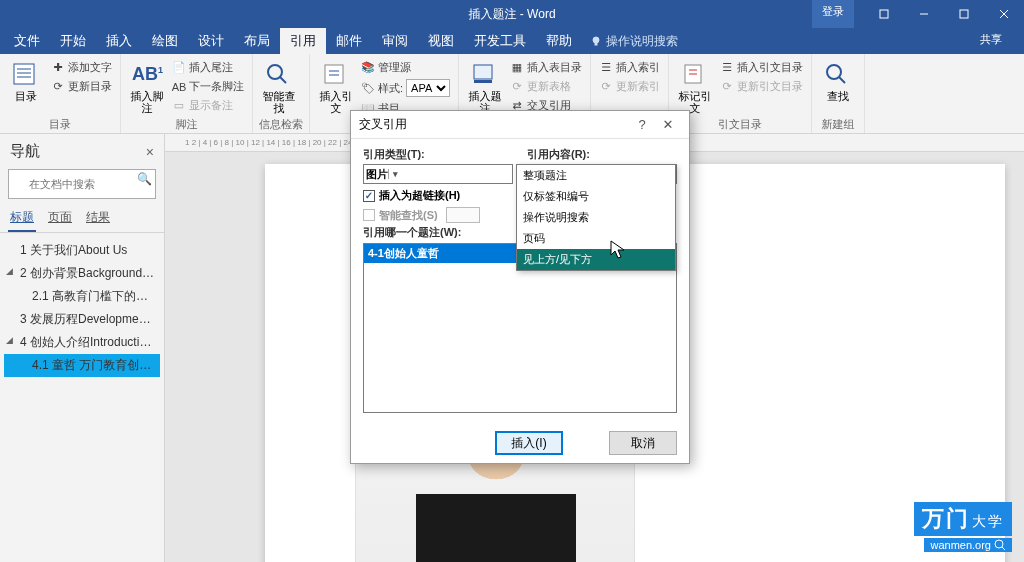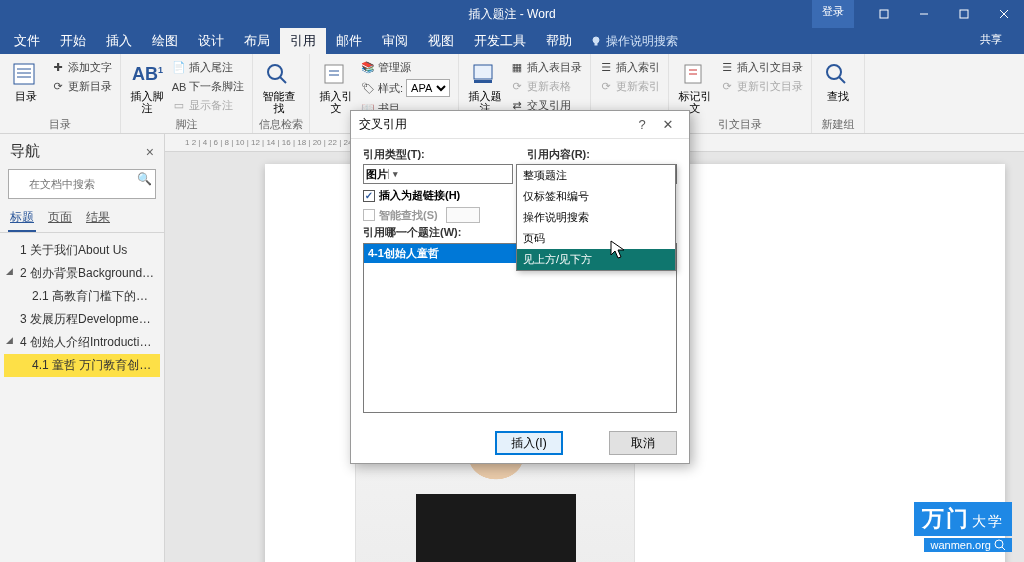--- a/index.html
+++ b/index.html
@@ -40,21 +40,21 @@
 .nav-search { margin: 2px 8px 6px; position: relative; }
 .nav-search input { width: 100%; height: 30px; border: 1px solid #ababab; padding: 0 20px 0 20px; font-size: 11px; background: #fff; }
 .nav-search .si { position: absolute; right: 4px; top: 3px; color: #666; }
 .nav-tabs { display: flex; border-bottom: 1px solid #d4d4d4; padding: 0 8px; gap: 10px; }
 .nav-tab { font-size: 12px; padding: 4px 2px; color: #555; border-bottom: 2px solid transparent; cursor: pointer; text-decoration: underline; }
 .nav-tab.active { color: #2b579a; border-bottom-color: #2b579a; }
 .nav-tree { padding: 6px 4px; font-size: 12px; color: #333; overflow: hidden; }
 .tree-item { padding: 3px 4px 3px 16px; white-space: nowrap; overflow: hidden; text-overflow: ellipsis; cursor: pointer; position: relative; }
 .tree-item.l2 { padding-left: 28px; }
 .tree-item .exp { position: absolute; left: 2px; top: 4px; font-size: 9px; color: #666; }
-.tree-item.selected { background: #fde047; }
+.tree-item.selected { background: #0ea5e9; }
 
 .doc-area { flex: 1; background: #e6e6e6; position: relative; overflow: hidden; }
 .ruler-h { height: 18px; background: #f3f3f3; border-bottom: 1px solid #d4d4d4; font-size: 8px; color: #888; padding-left: 20px; letter-spacing: 0; white-space: nowrap; overflow: hidden; line-height: 18px; }
 .page { position: absolute; left: 100px; top: 30px; width: 740px; background: #fff; box-shadow: 0 2px 8px rgba(0,0,0,.2); padding: 30px 90px; }
 .doc-line { font-size: 15px; line-height: 2.2; color: #222; font-family: SimSun, serif; }
 .doc-img-holder { margin-top: 40px; width: 280px; height: 280px; background: linear-gradient(180deg,#f5f5f5 0%,#ebebeb 100%); position: relative; border: 1px solid #e0e0e0; }
 .doc-img-holder::before { content: ""; position: absolute; left: 60px; top: 40px; width: 160px; height: 220px; background: radial-gradient(ellipse 60px 50px at 50% 28%, #e8c9a8 0%, #e8c9a8 45%, transparent 46%), linear-gradient(180deg,transparent 45%, #1a1a1a 45%); border-radius: 8px 8px 0 0; }
 .doc-img-holder::after { content:""; position:absolute; left:95px; top:48px; width:90px; height:52px; background:#2a2a2a; border-radius: 40px 40px 28px 28px; }
 .page-marker { font-size: 13px; color: #777; margin: 6px 0; }
 

